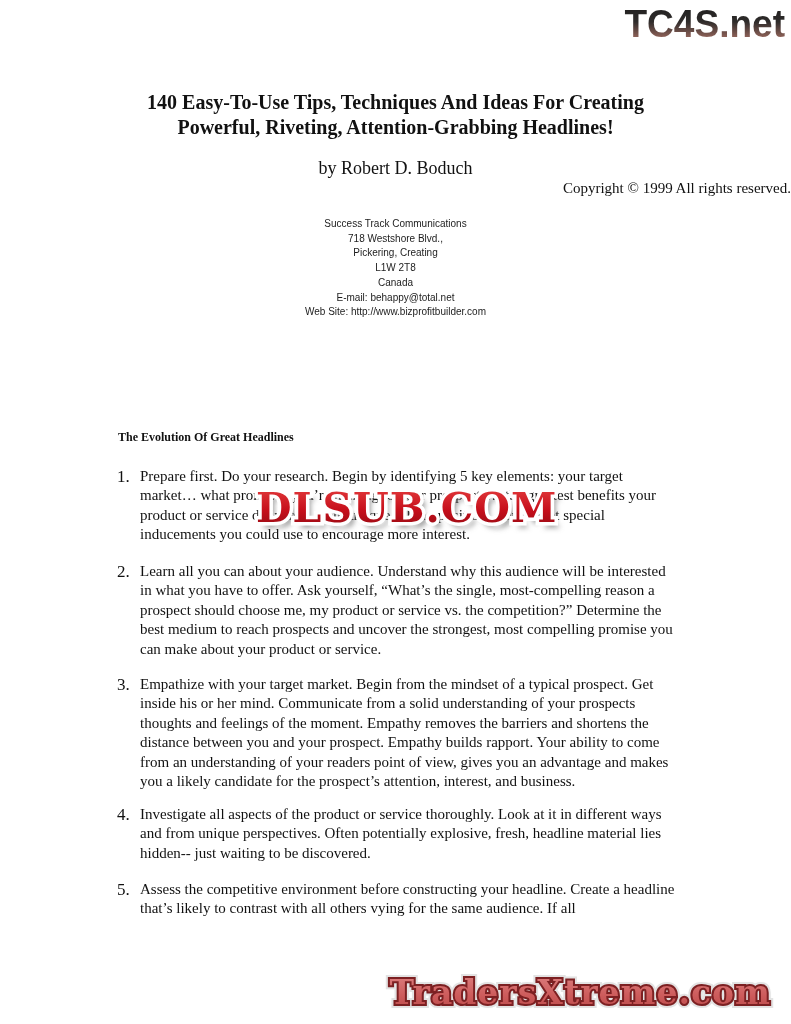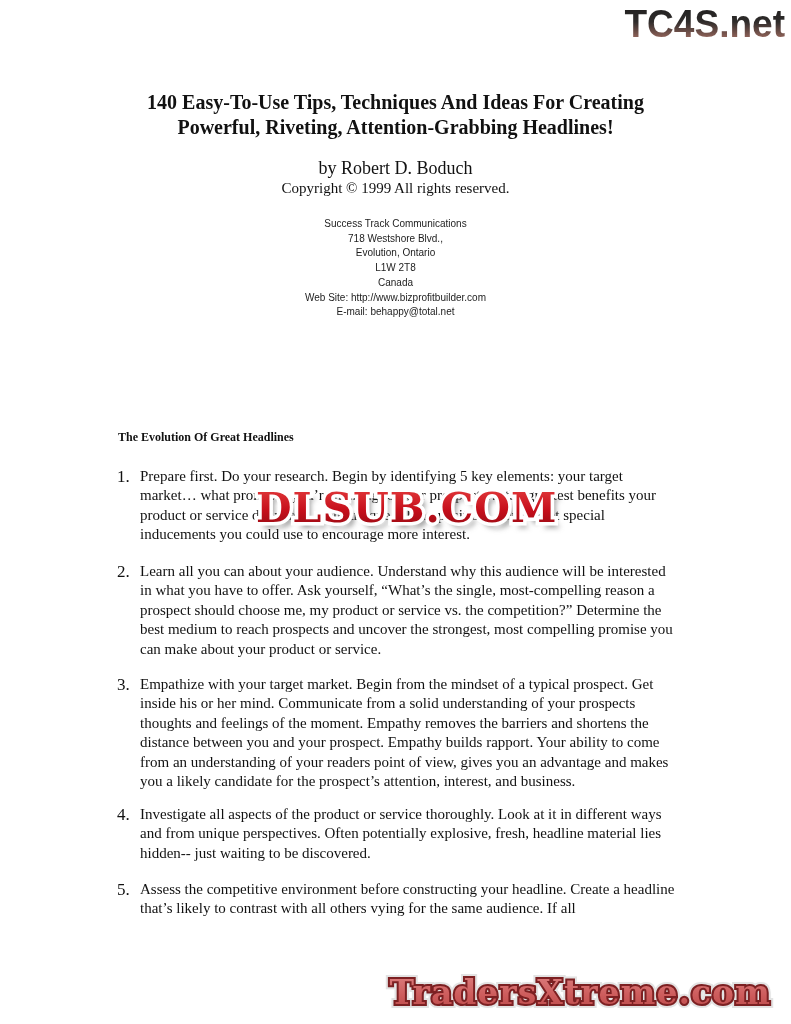--- a/index.html
+++ b/index.html
@@ -30,21 +30,21 @@
     position:absolute; top:90px; left:0; width:100%;
     text-align:center; font-weight:bold;
     font-size:20px; line-height:25px;
   }
   .byline {
     position:absolute; top:158px; left:0; width:100%;
     text-align:center; font-size:18px;
   }
   .copyright {
     position:absolute; top:180px; left:0; width:100%;
-    text-align:center; font-size:15px;
+    text-align:right; font-size:15px;
   }
 
   
   .contact {
     position:absolute; top:217px; left:0; width:100%;
     text-align:center;
     font-family:"Liberation Sans", sans-serif;
     font-size:10px; line-height:14.7px;
     color:#1c1c1c;
   }
@@ -112,25 +112,25 @@
     <div>140 Easy-To-Use Tips, Techniques And Ideas For Creating</div>
     <div>Powerful, Riveting, Attention-Grabbing Headlines!</div>
   </div>
 
   <div class="byline">by Robert D. Boduch</div>
   <div class="copyright">Copyright © 1999 All rights reserved.</div>
 
   <div class="contact">
     <div>Success Track Communications</div>
     <div>718 Westshore Blvd.,</div>
-    <div>Evolution, Ontario</div>
+    <div>Pickering, Creating</div>
     <div>L1W 2T8</div>
     <div>Canada</div>
+    <div>E-mail: behappy@total.net</div>
     <div>Web Site: http://www.bizprofitbuilder.com</div>
-    <div>E-mail: behappy@total.net</div>
   </div>
 
   <div class="heading">The Evolution Of Great Headlines</div>
 
   <div class="item i1">
     <span class="num">1.</span>
     <span class="txt">Prepare first. Do your research. Begin by identifying 5 key elements: your target market… what promises you’re making to your prospects… the greatest benefits your product or service delivers… your unique selling position… and what special inducements you could use to encourage more interest.</span>
   </div>
 
   <div class="item i2">

